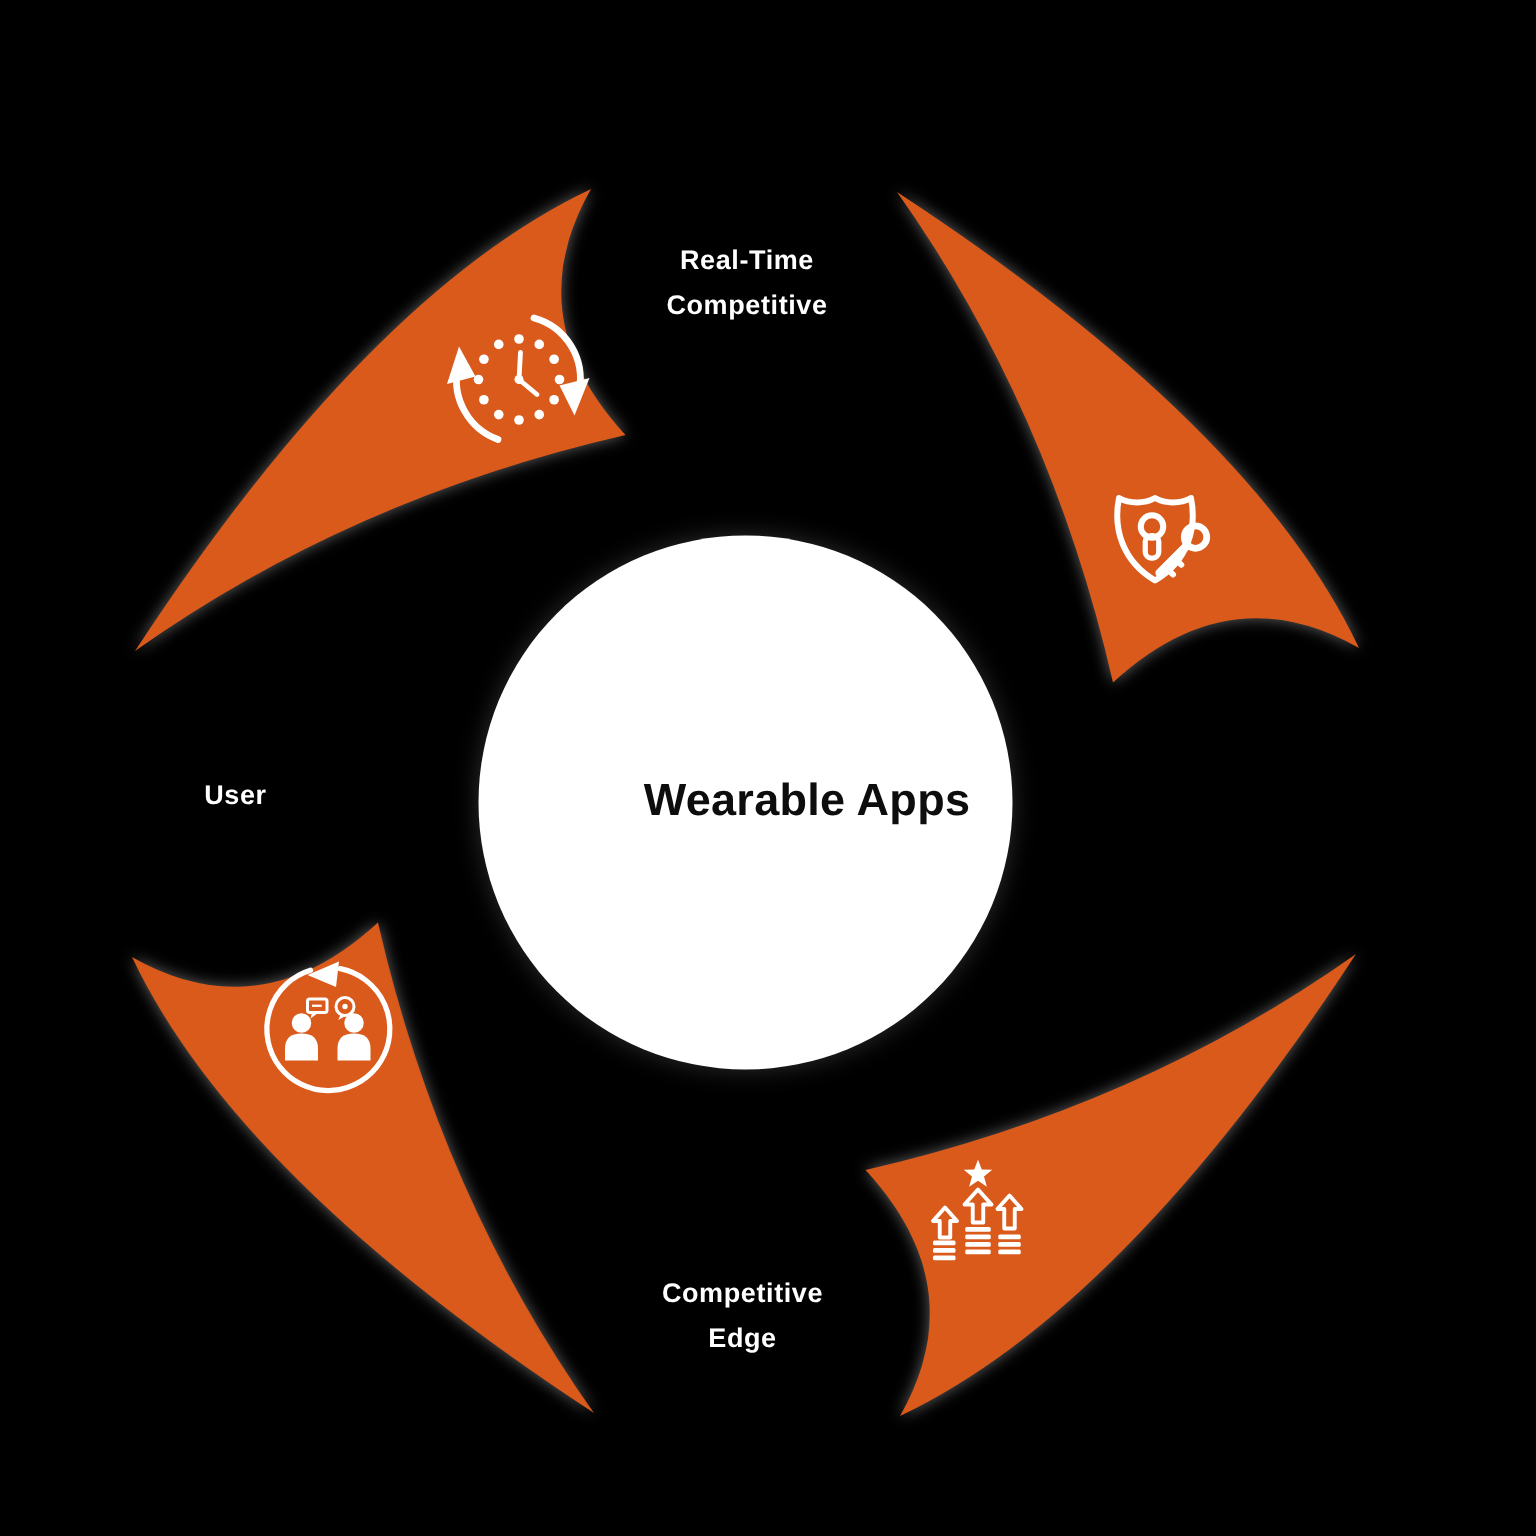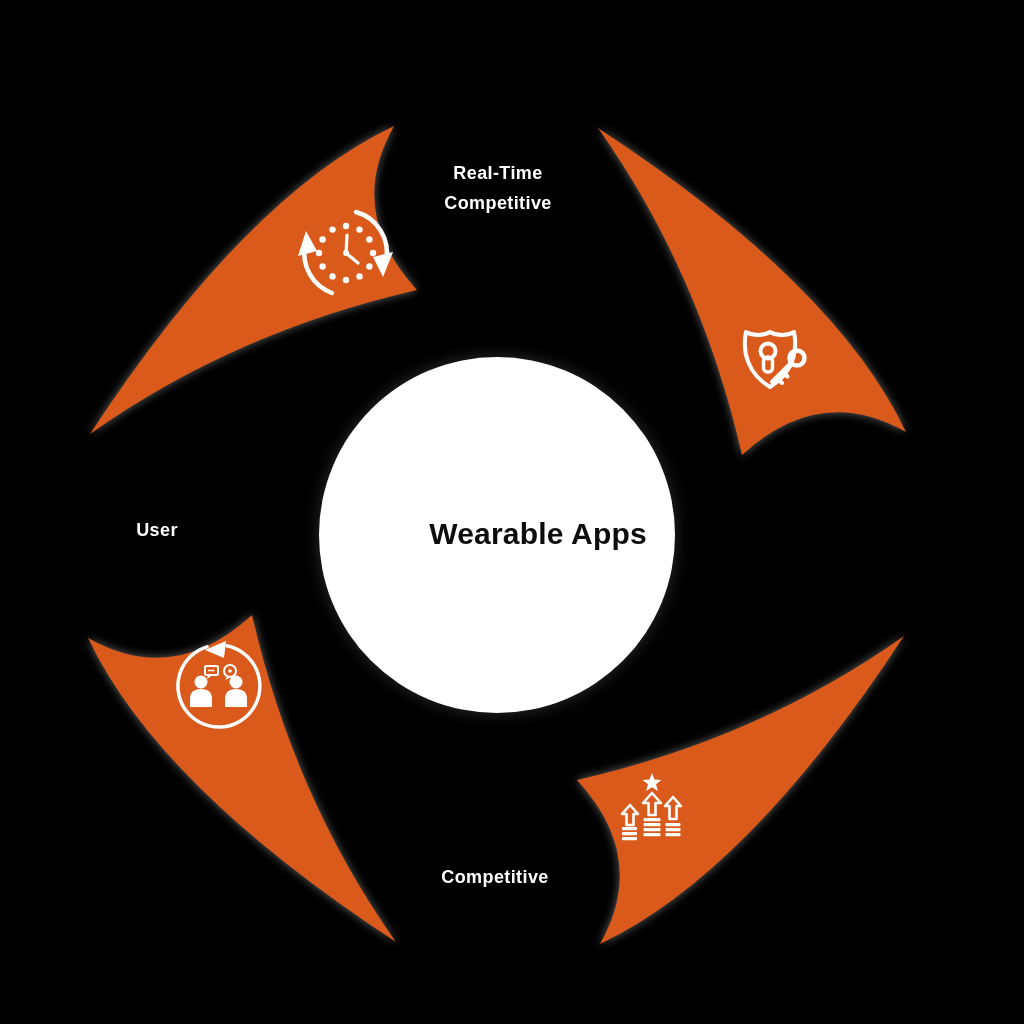--- a/index.html
+++ b/index.html
@@ -128,18 +128,19 @@
   <div class="center-title">
     <span>Wearable Apps</span>
   </div>
 
   <div class="node-label" style="left:498px;top:188px;">
     <span>Real-Time</span>
     <span>Competitive</span>
   </div>
   <div class="node-label" style="left:495px;top:877px;">
     <span>Competitive</span>
+    <span>Edge</span>
   </div>
   <div class="node-label" style="left:157px;top:530px;">
     <span>User</span>
   </div>
 
 </div>
 
 </body></html>

